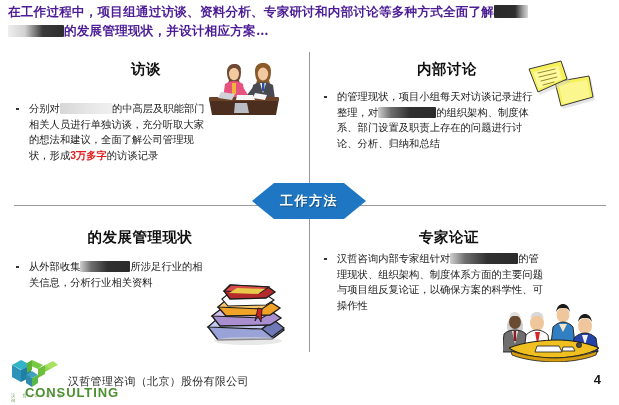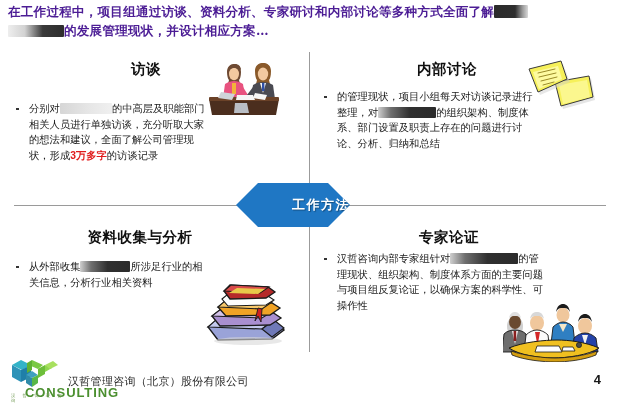--- a/index.html
+++ b/index.html
@@ -70,29 +70,29 @@
   .h-divider {
     position: absolute;
     left: 14px;
     top: 205px;
     width: 592px;
     height: 1px;
     background: #9a9a9a;
   }
   .center-badge {
     position: absolute;
-    left: 236px;
+    left: 252px;
     top: 183px;
     width: 114px;
-    height: 44px;
+    height: 36px;
     background: #1f77c4;
     clip-path: polygon(22px 0, 92px 0, 114px 50%, 92px 100%, 22px 100%, 0 50%);
     display: flex;
     align-items: center;
-    justify-content: flex-end;
+    justify-content: center;
   }
   .center-badge span {
     color: #ffffff;
     font-weight: 700;
     font-size: 13px;
     letter-spacing: 1.5px;
     text-shadow: 1px 1px 1px rgba(0,0,0,0.35);
   }
 
   
@@ -222,21 +222,21 @@
   </div>
 
   <div class="quad" id="q2">
     <div class="q-title">内部讨论</div>
     <ul class="bullets">
         <li><span>的管理现状，项目小组每天对访谈记录进行整理，对</span><span class="redact redact-dark2" style="width: 58px; height: 11px;"></span><span>的组织架构、制度体系、部门设置及职责上存在的问题进行讨论、分析、归纳和总结</span></li>
       </ul>
   </div>
 
   <div class="quad" id="q3">
-    <div class="q-title">资料收集与分析</div>
+    <div class="q-title">的发展管理现状</div>
     <ul class="bullets">
         <li><span>从外部收集</span><span class="redact redact-dark2" style="width: 50px; height: 11px;"></span><span>所涉足行业的相关信息，分析行业相关资料</span></li>
       </ul>
   </div>
 
   <div class="quad" id="q4">
     <div class="q-title">专家论证</div>
     <ul class="bullets">
         <li><span>汉哲咨询内部专家组针对</span><span class="redact redact-dark2" style="width: 68px; height: 11px;"></span><span>的管理现状、组织架构、制度体系方面的主要问题与项目组反复论证，以确保方案的科学性、可操作性</span></li>
       </ul>

